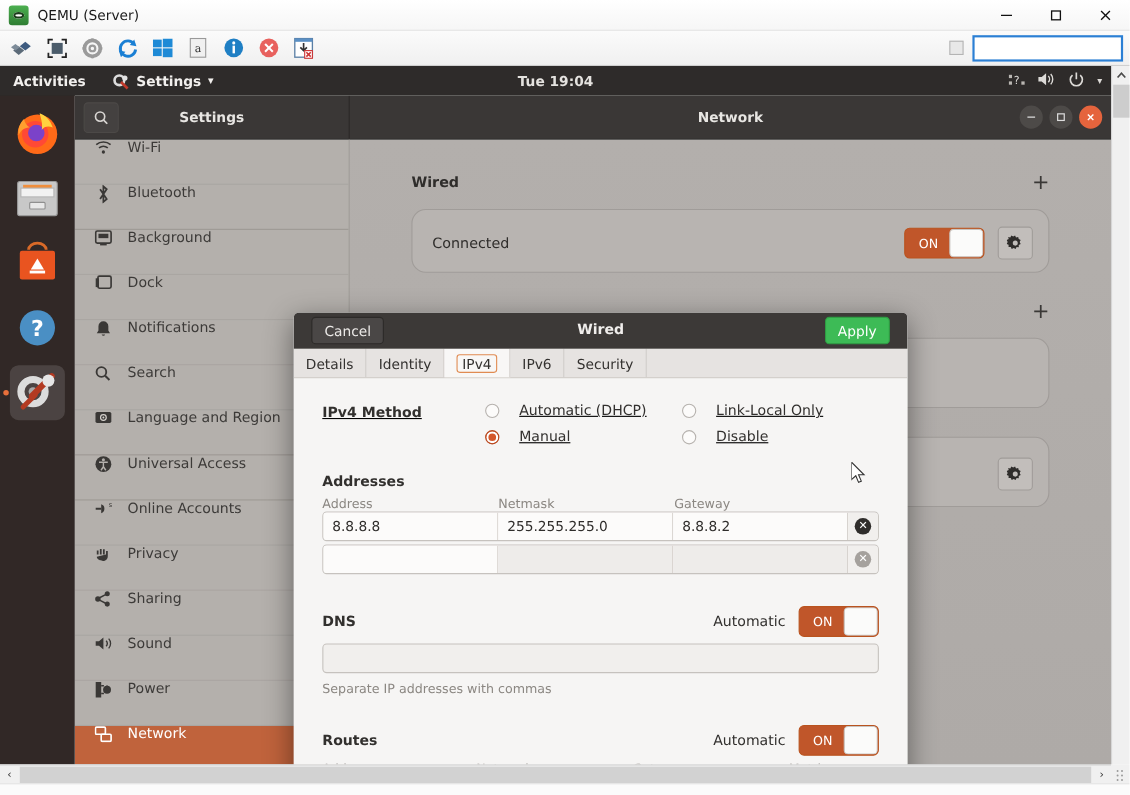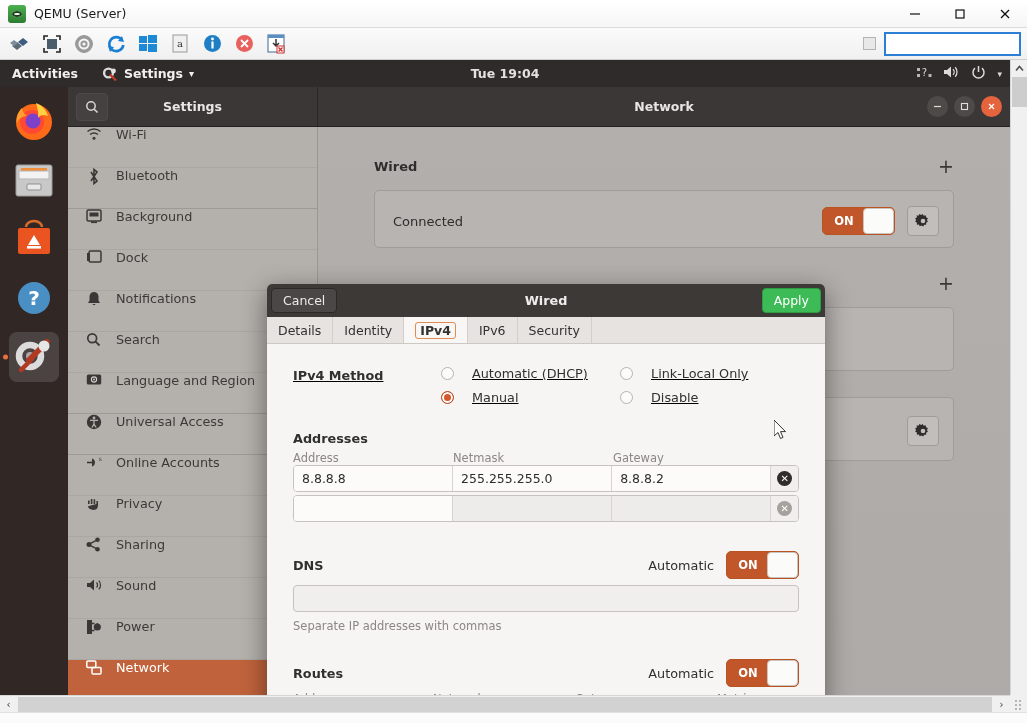--- a/index.html
+++ b/index.html
@@ -203,58 +203,58 @@
     background: linear-gradient(180deg, #b3afac, #aeaaa7);
   }
   .panel-inner { padding: 30px 56px 0 56px; }
   .wired-head {
     display: flex; align-items: center; justify-content: space-between;
     margin-bottom: 14px;
   }
   .wired-title { font-size: 13px; font-weight: bold; color: #2f2d2b; }
   .plus-btn { font-size: 19px; color: #38353300; color: #3a3836; line-height: 1; }
   .wired-card {
-    background: #b8b4b1; border: 1px solid #a09c99; border-radius: 5px;
+    background: #b8b4b1; border: 1px solid #a09c99; border-radius: 13px;
     height: 58px; display: flex; align-items: center;
     padding: 4px 14px 0 18px; justify-content: space-between;
     margin-bottom: 26px;
   }
   .wired-card.tall { height: 64px; }
   .wired-status { font-size: 13px; color: #2f2d2b; }
   .card-right { display: flex; align-items: center; gap: 12px; }
   .gear-btn {
     width: 32px; height: 30px; border: 1px solid #a09c99; border-radius: 4px;
     background: #c2bebb; display: flex; align-items: center;
     justify-content: center;
   }
 
   
   .gswitch {
     width: 73px; height: 28px; border-radius: 5px; border: 1px solid #b9531f;
     background: #c0562a; display: flex; align-items: center;
-    position: relative; overflow: hidden; font-weight: bold;
+    position: relative; overflow: hidden;
   }
   .gswitch .lbl {
     width: 42px; text-align: center; color: #fff; font-size: 11.5px;
   }
   .gswitch .knob {
     position: absolute; right: 0; top: 0; width: 31px; height: 26px;
     background: #fbfbfa; border-radius: 4px; border: 1px solid #c9c5c1;
   }
 
   
   .dialog {
     position: absolute; left: 267px; top: 224px; width: 558px; height: 470px;
     background: #f6f5f4; border-radius: 5px 5px 0 0;
     box-shadow: 0 7px 26px rgba(0,0,0,0.45);
     overflow: hidden;
   }
   .dlg-header {
     height: 33px; background: #3c3937; display: flex; align-items: center;
-    padding: 0 4px; position: relative;
+    padding: 0 16px; position: relative;
   }
   .dlg-btn {
     height: 25px; padding: 0 11px; border-radius: 4px; font-size: 12.5px;
     display: flex; align-items: center; border: 1px solid #2c2a28;
     background: #4a4746; color: #eceae8;
   }
   .dlg-btn.apply { background: #3dbb56; border-color: #2e9c43; color: #fff; }
   .dlg-title {
     position: absolute; left: 0; right: 0; text-align: center;
     font-size: 12.8px; font-weight: bold; color: #f0eeec;
@@ -262,21 +262,20 @@
   .dlg-tabs {
     height: 27px; background: #e6e3e1; display: flex; align-items: stretch;
     border-bottom: 1px solid #ccc8c4;
   }
   .dlg-tab {
     padding: 0 11px; display: flex; align-items: center; font-size: 12.5px;
     color: #33312f; border-right: 1px solid #d2cecb;
   }
   .dlg-tab.active {
     background: #f8f7f6;
-    font-weight: bold;
   }
   .dlg-tab.active .tabtxt {
     border: 1px solid #e08b52; border-radius: 3px; padding: 0 4px;
   }
   .dlg-body { padding: 22px 26px 0 26px; background: #f6f5f4; }
 
   .row-method { display: flex; margin-bottom: 26px; text-decoration: underline; }
   .field-label {
     width: 148px; font-size: 12.8px; font-weight: bold; color: #32302e;
     padding-top: 2px;

